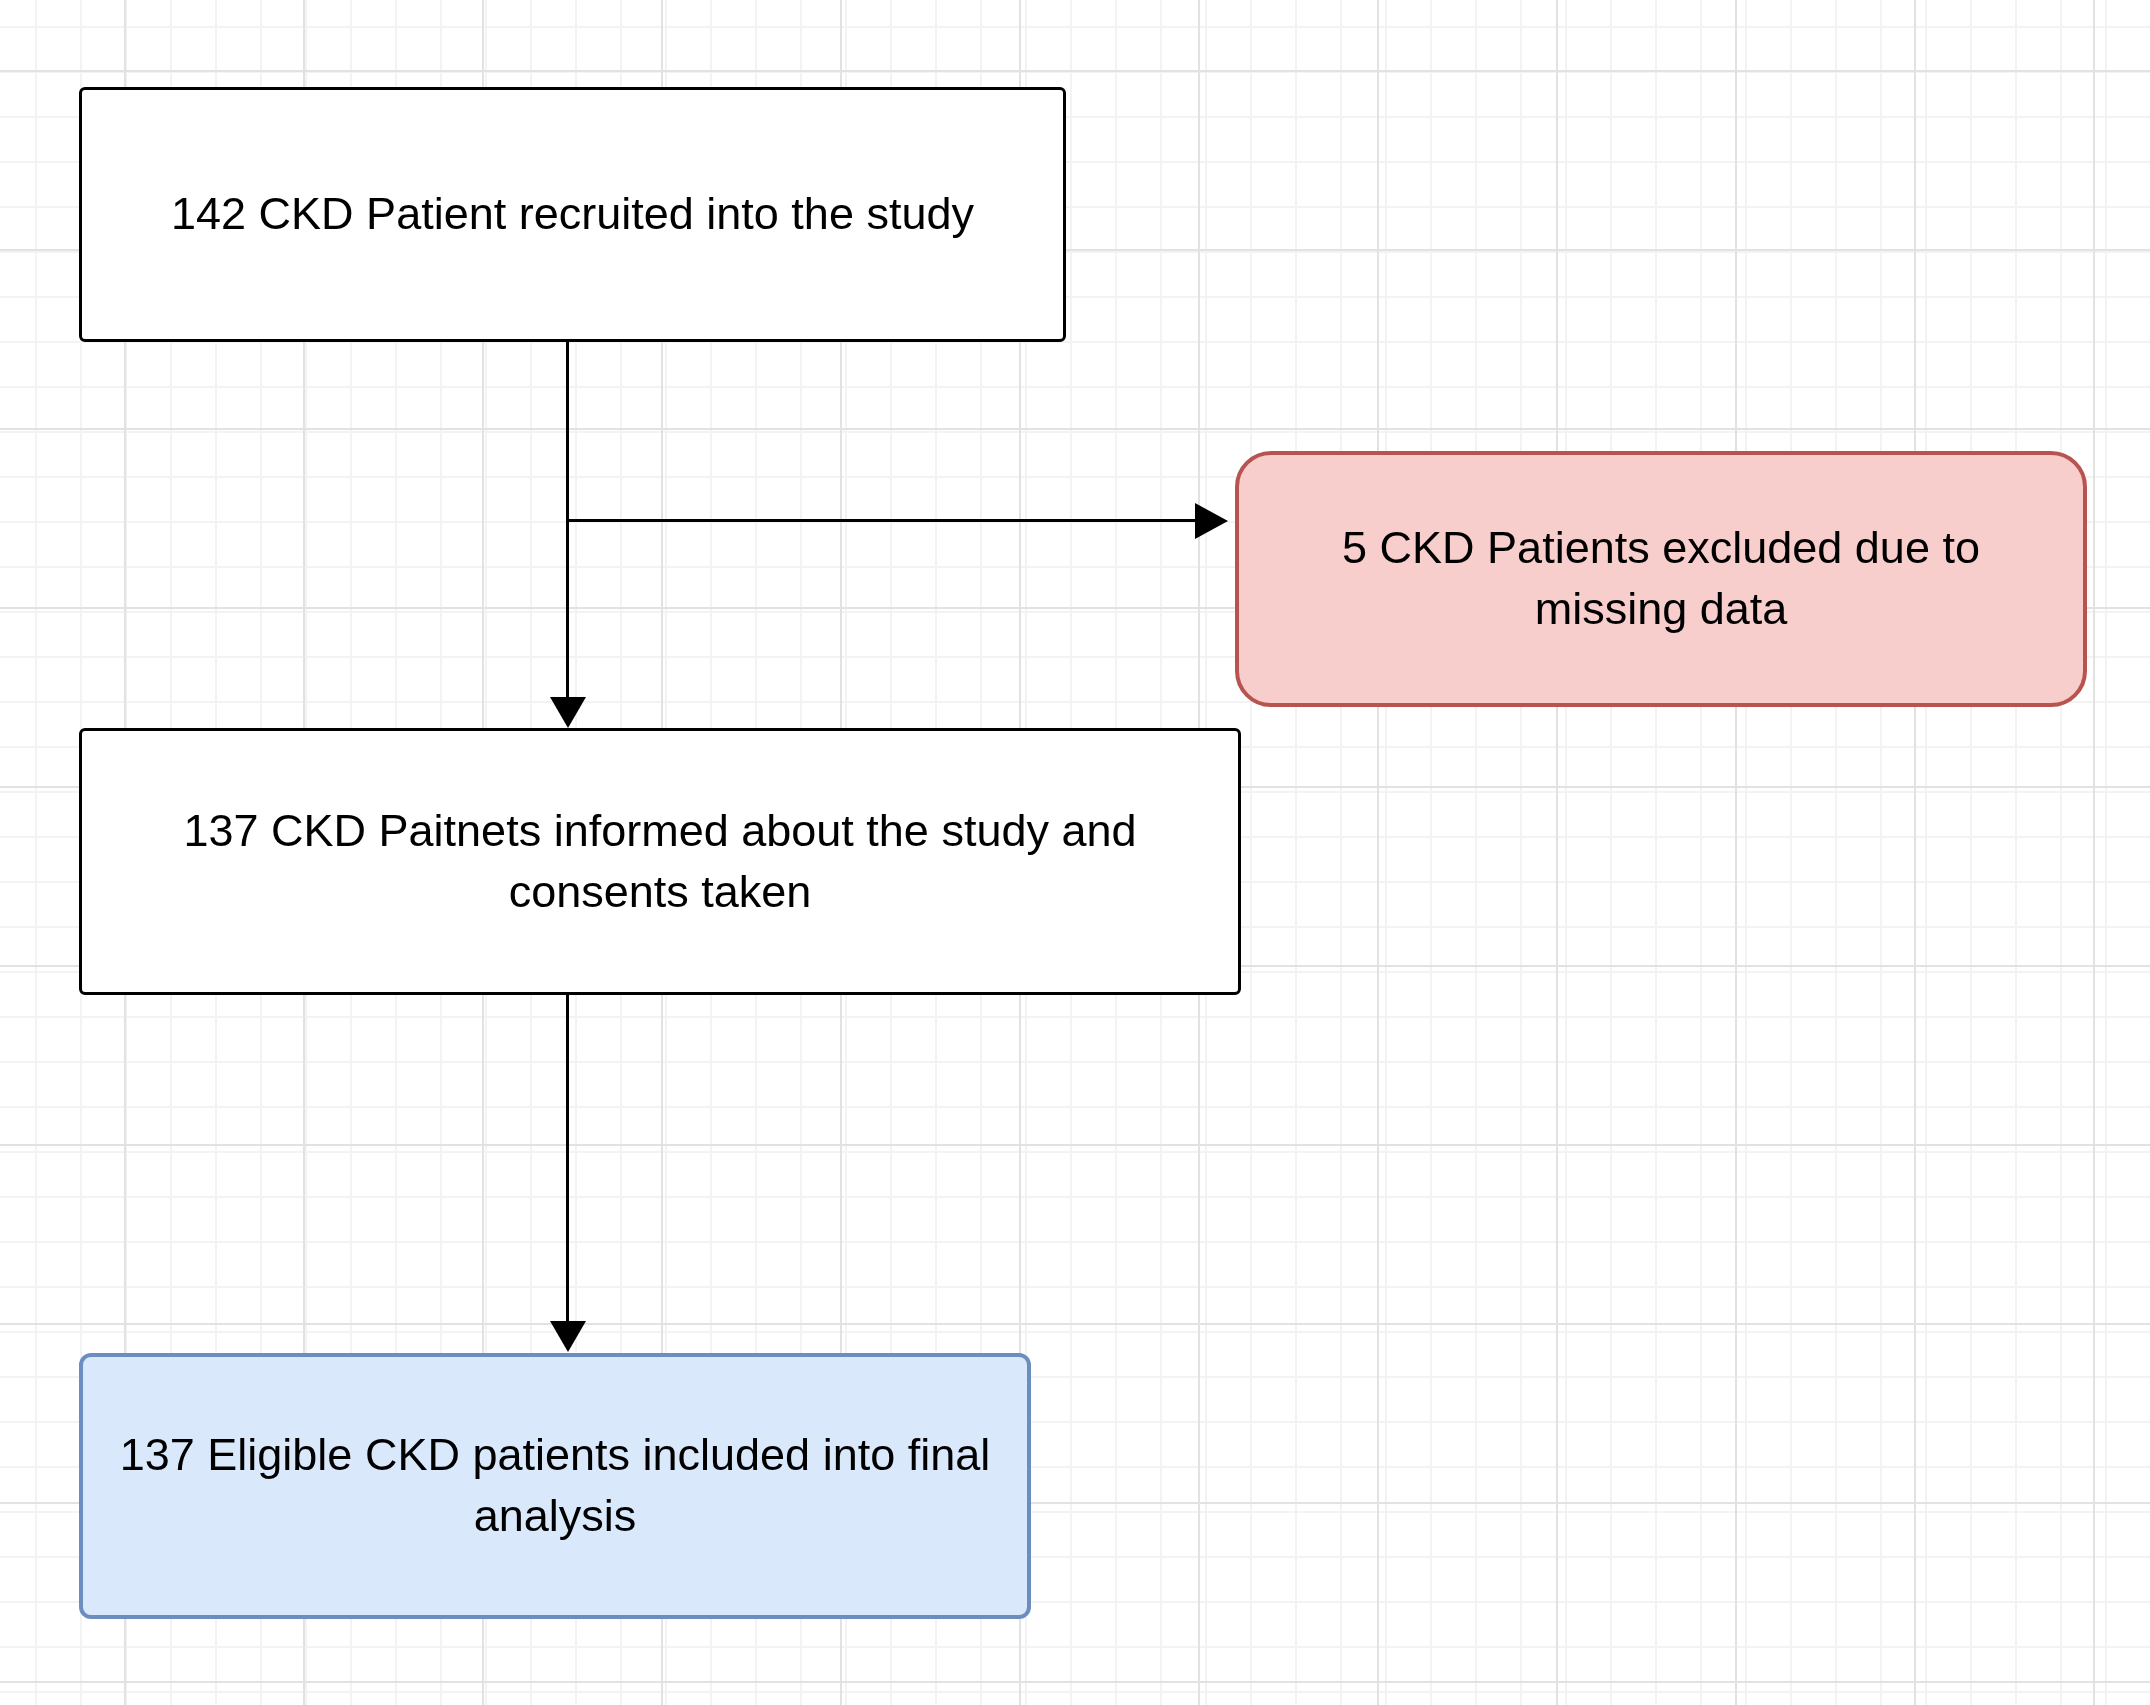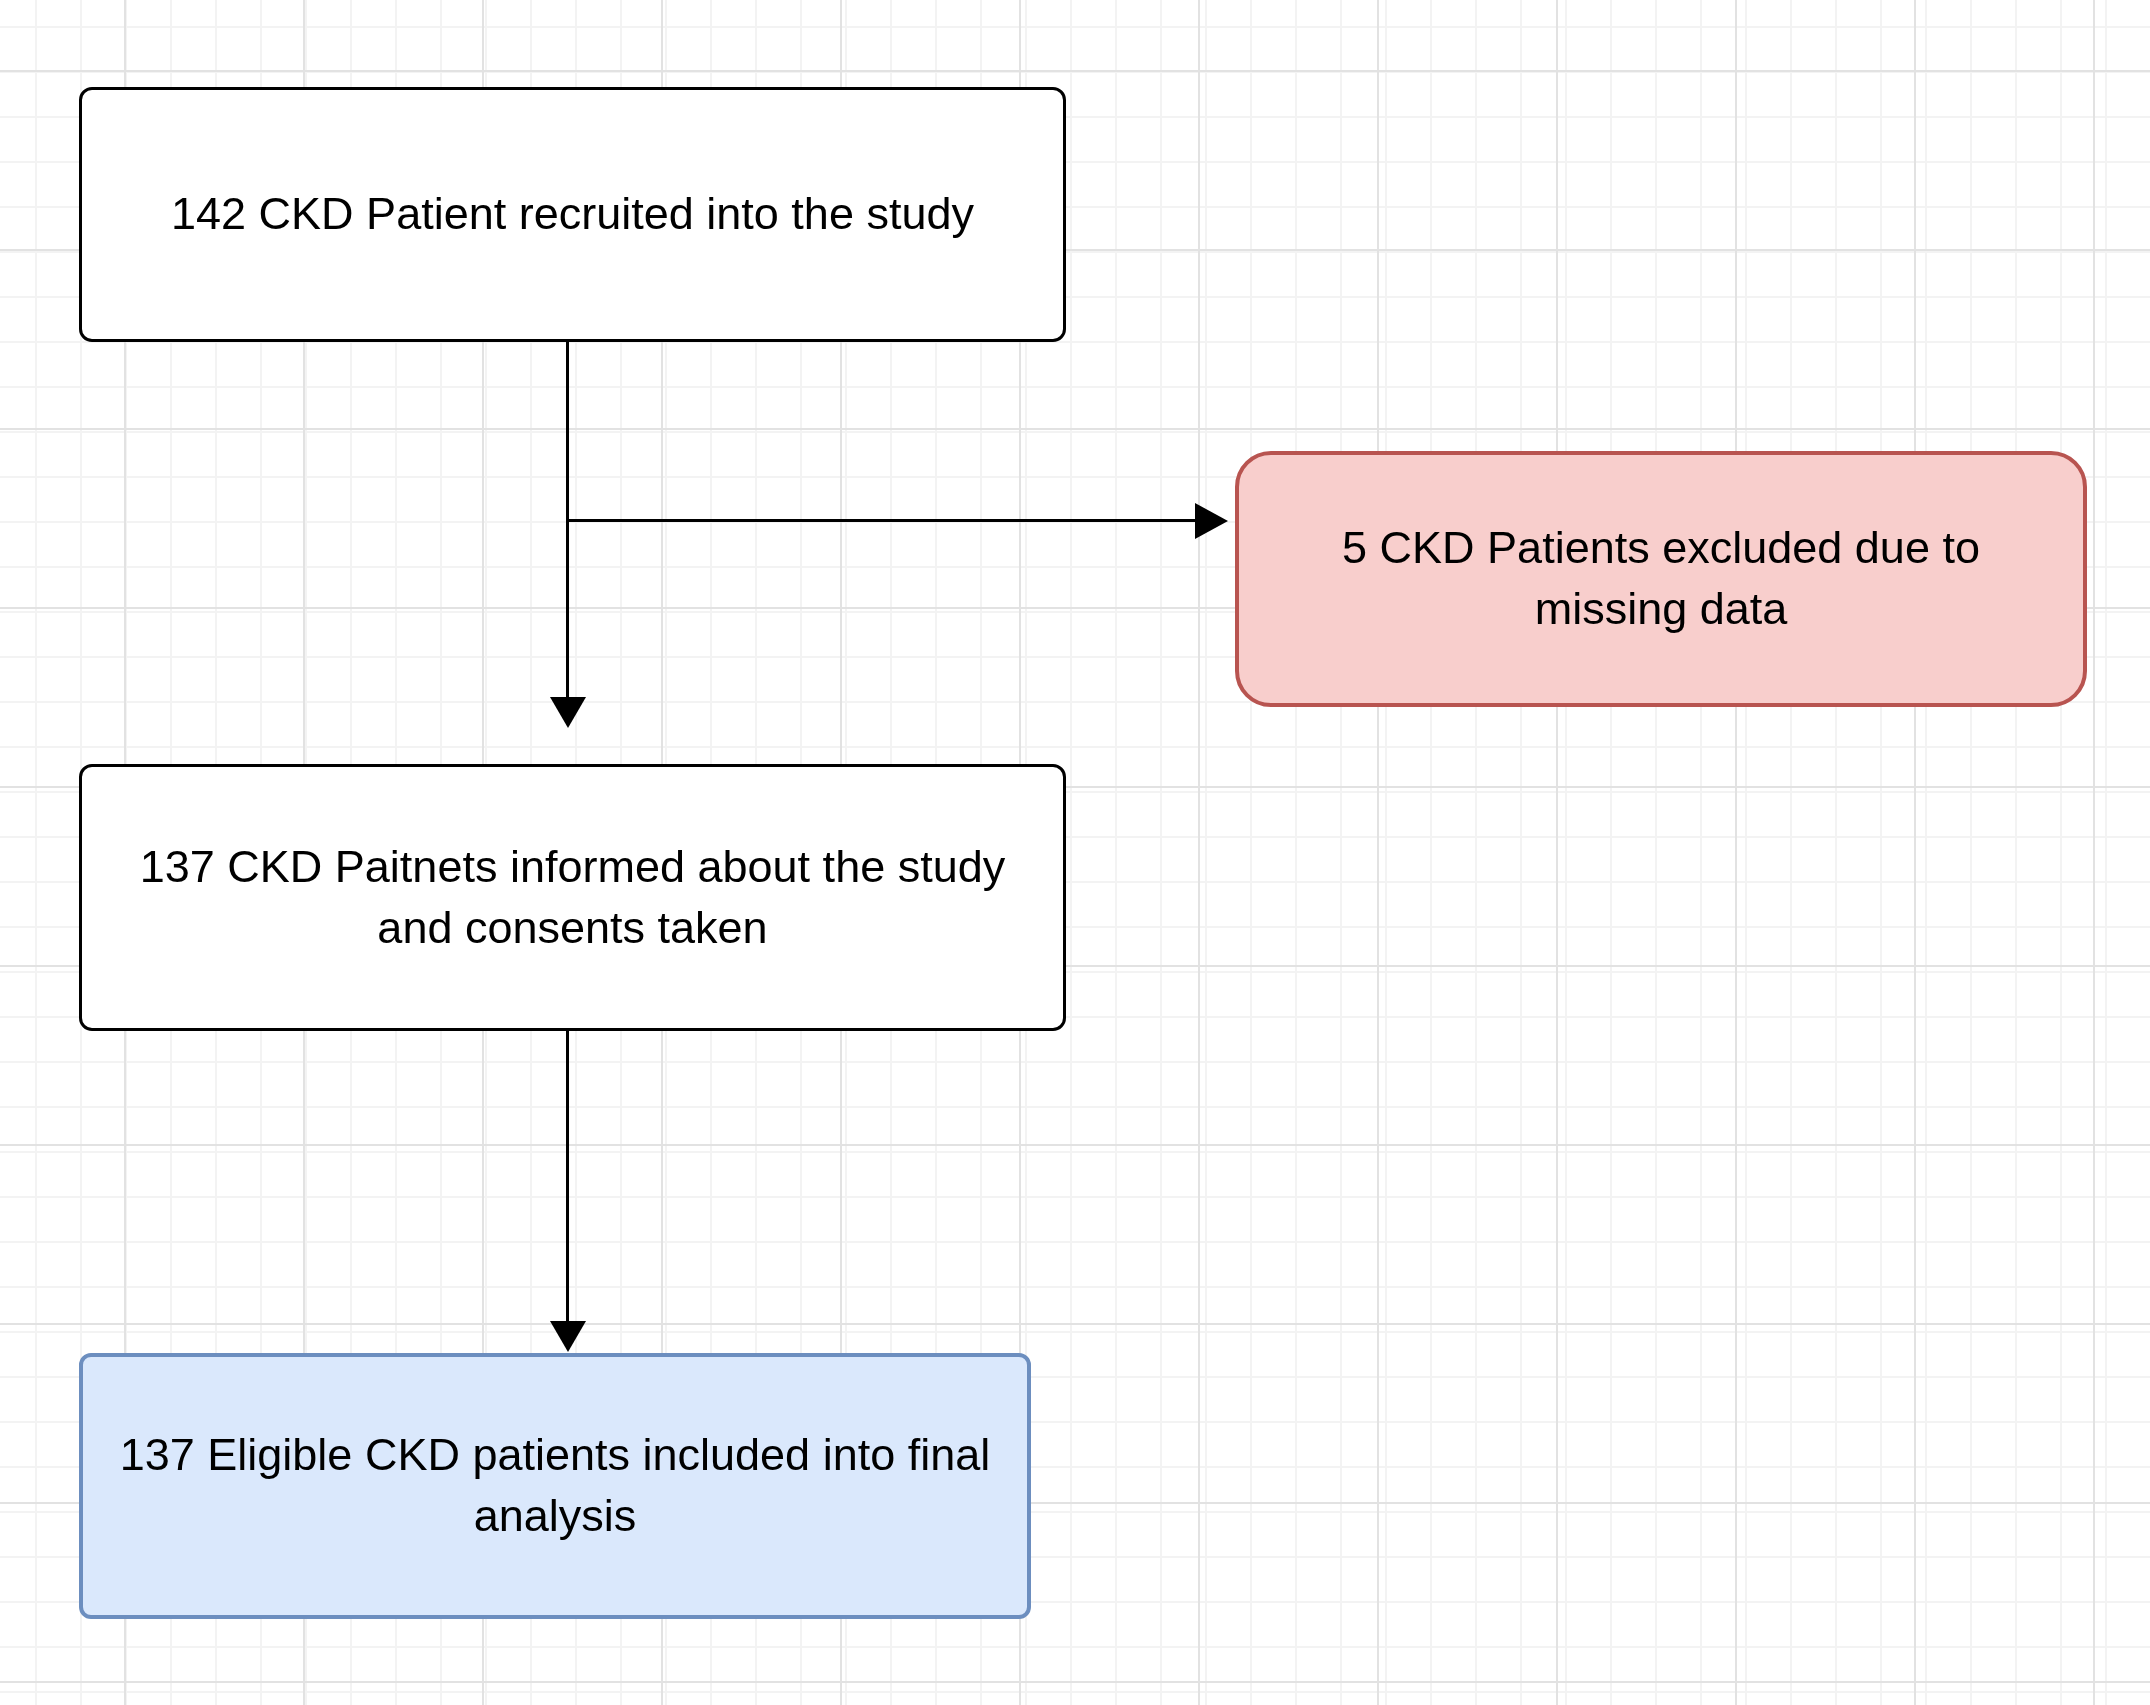--- a/index.html
+++ b/index.html
@@ -29,27 +29,27 @@
   .node {
     position: absolute;
     box-sizing: border-box;
     display: flex;
     align-items: center;
     justify-content: center;
     text-align: center;
     font-size: 45px;
     line-height: 1.35;
     padding: 0 25px;
-    border-radius: 13px;
+    border-radius: 6px;
     background: #ffffff;
     border: 3.3px solid #000000;
   }
 
   #node-recruited { left: 79px;  top: 87px;  width: 987px; height: 255px; }
-  #node-informed  { left: 79px;  top: 728px;  width: 987px; height: 267px; margin-top: 36px; }
+  #node-informed  { left: 79px;  top: 728px;  width: 1162px; height: 267px; }
   #node-final     { left: 79px;  top: 1353px; width: 952px; height: 266px;
                     border-width: 4.1px; border-radius: 12px; }
   #node-excluded  { left: 1235px; top: 403px; width: 852px; height: 256px;
                     border-width: 4.1px; border-radius: 36px; }
 
   .edge-line {
     position: absolute;
     background: #000000;
   }
   .edge-line.v { width: 3.3px; }

